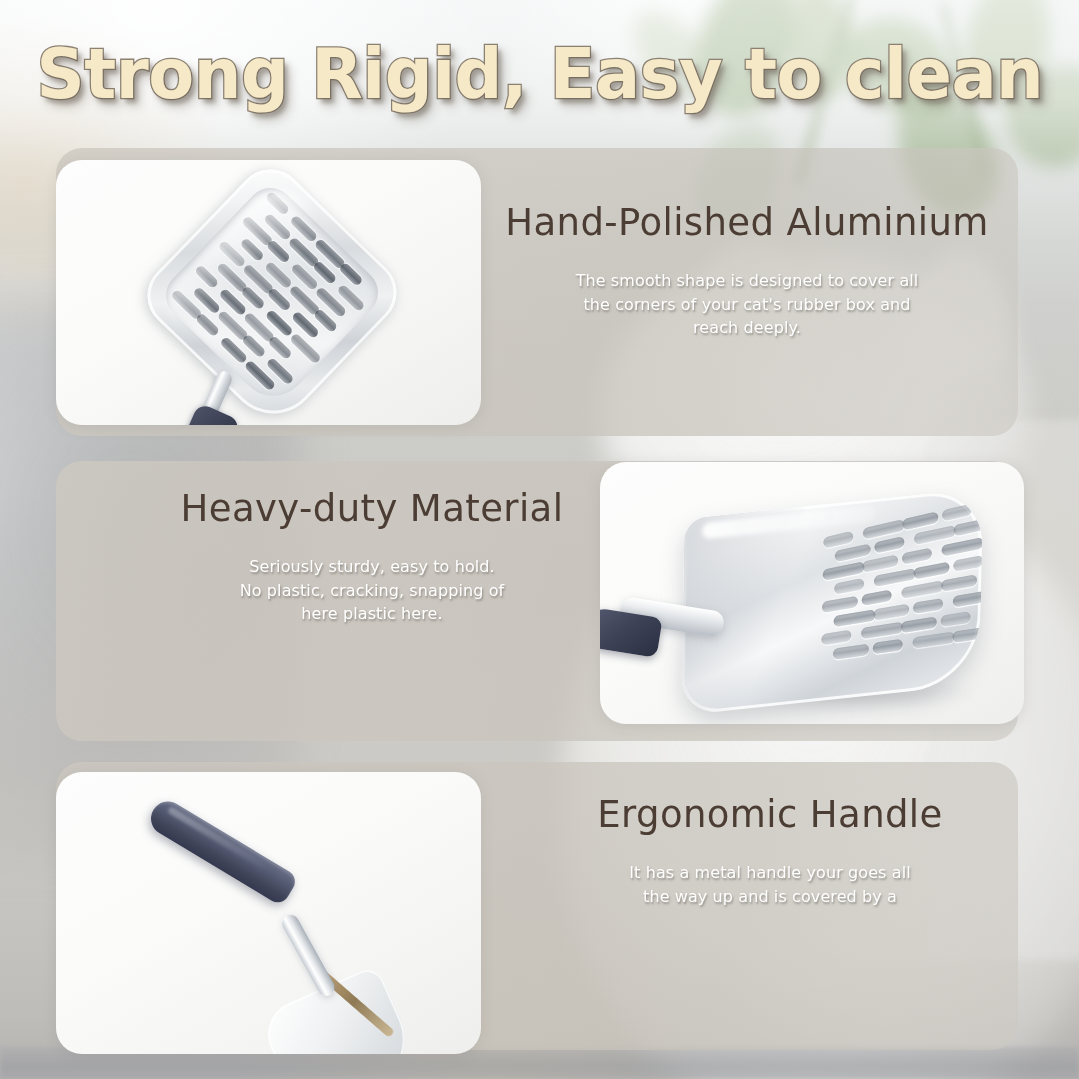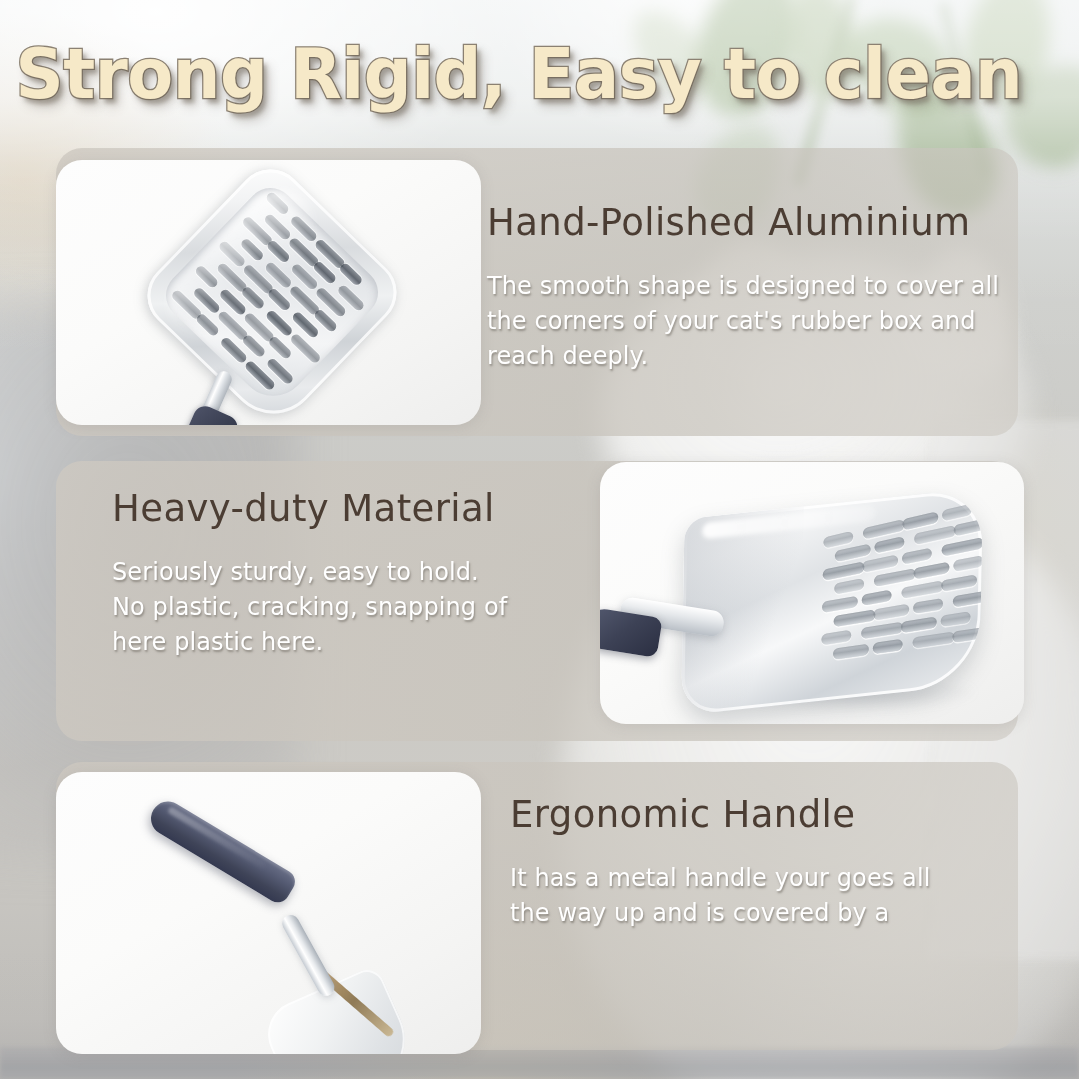--- a/index.html
+++ b/index.html
@@ -107,21 +107,21 @@
         rgba(255,255,255,0.22) 15%,
         rgba(255,255,255,0.06) 22%,
         rgba(255,255,255,0.0) 34%,
         rgba(255,255,255,0.0) 88%,
         rgba(180,180,182,0.18) 100%);
   }
 
   
   #headline {
     position:absolute; left:0; top:40px; width:1079px;
-    text-align:left;
+    text-align:center;
     z-index:6;
   }
   #headline .txt {
     display:inline-block;
     font-family:"DejaVu Sans", sans-serif;
     font-weight:bold;
     font-size:69px;
     line-height:1;
     letter-spacing:-0.5px;
     color:#F6E9C8;
@@ -155,39 +155,39 @@
     background:linear-gradient(150deg,#fdfdfd 0%, #fbfbfa 40%, #f4f4f3 76%, #eeeeed 100%);
     box-shadow:0 2px 14px rgba(120,118,114,0.18);
     overflow:hidden;
     z-index:4;
   }
   #card-1 { left:56px;  top:160px; width:425px; height:265px; }
   #card-2 { left:600px; top:462px; width:424px; height:262px; }
   #card-3 { left:56px;  top:772px; width:425px; height:282px; }
 
   
-  .text-block { position:absolute; z-index:5; }
+  .text-block { position:absolute; z-index:5;text-align:center; }
   #text-1 { left:487px; top:202px; width:520px; }
   #text-2 { left:112px; top:488px; width:520px; }
   #text-3 { left:510px; top:794px; width:520px; }
 
   .feature-title {
     font-family:"DejaVu Sans", sans-serif;
     font-weight:normal;
     font-size:37px;
     line-height:1.12;
     color:#4b3d33;
     letter-spacing:0.4px;
     margin-bottom:26px;
     white-space:nowrap;
   }
   .feature-desc {
     font-family:"DejaVu Sans", sans-serif;
     font-weight:normal;
-    font-size:24px;
+    font-size:16px;
     line-height:1.45;
     color:#ffffff;
     letter-spacing:0.1px;
     text-shadow:1px 1.5px 2.2px rgba(104,98,90,0.62);
   }
   .feature-desc .line { display:block; white-space:nowrap; }
 
   
   .scoop1-wrap { position:absolute; inset:0; }
   .scoop1 {

